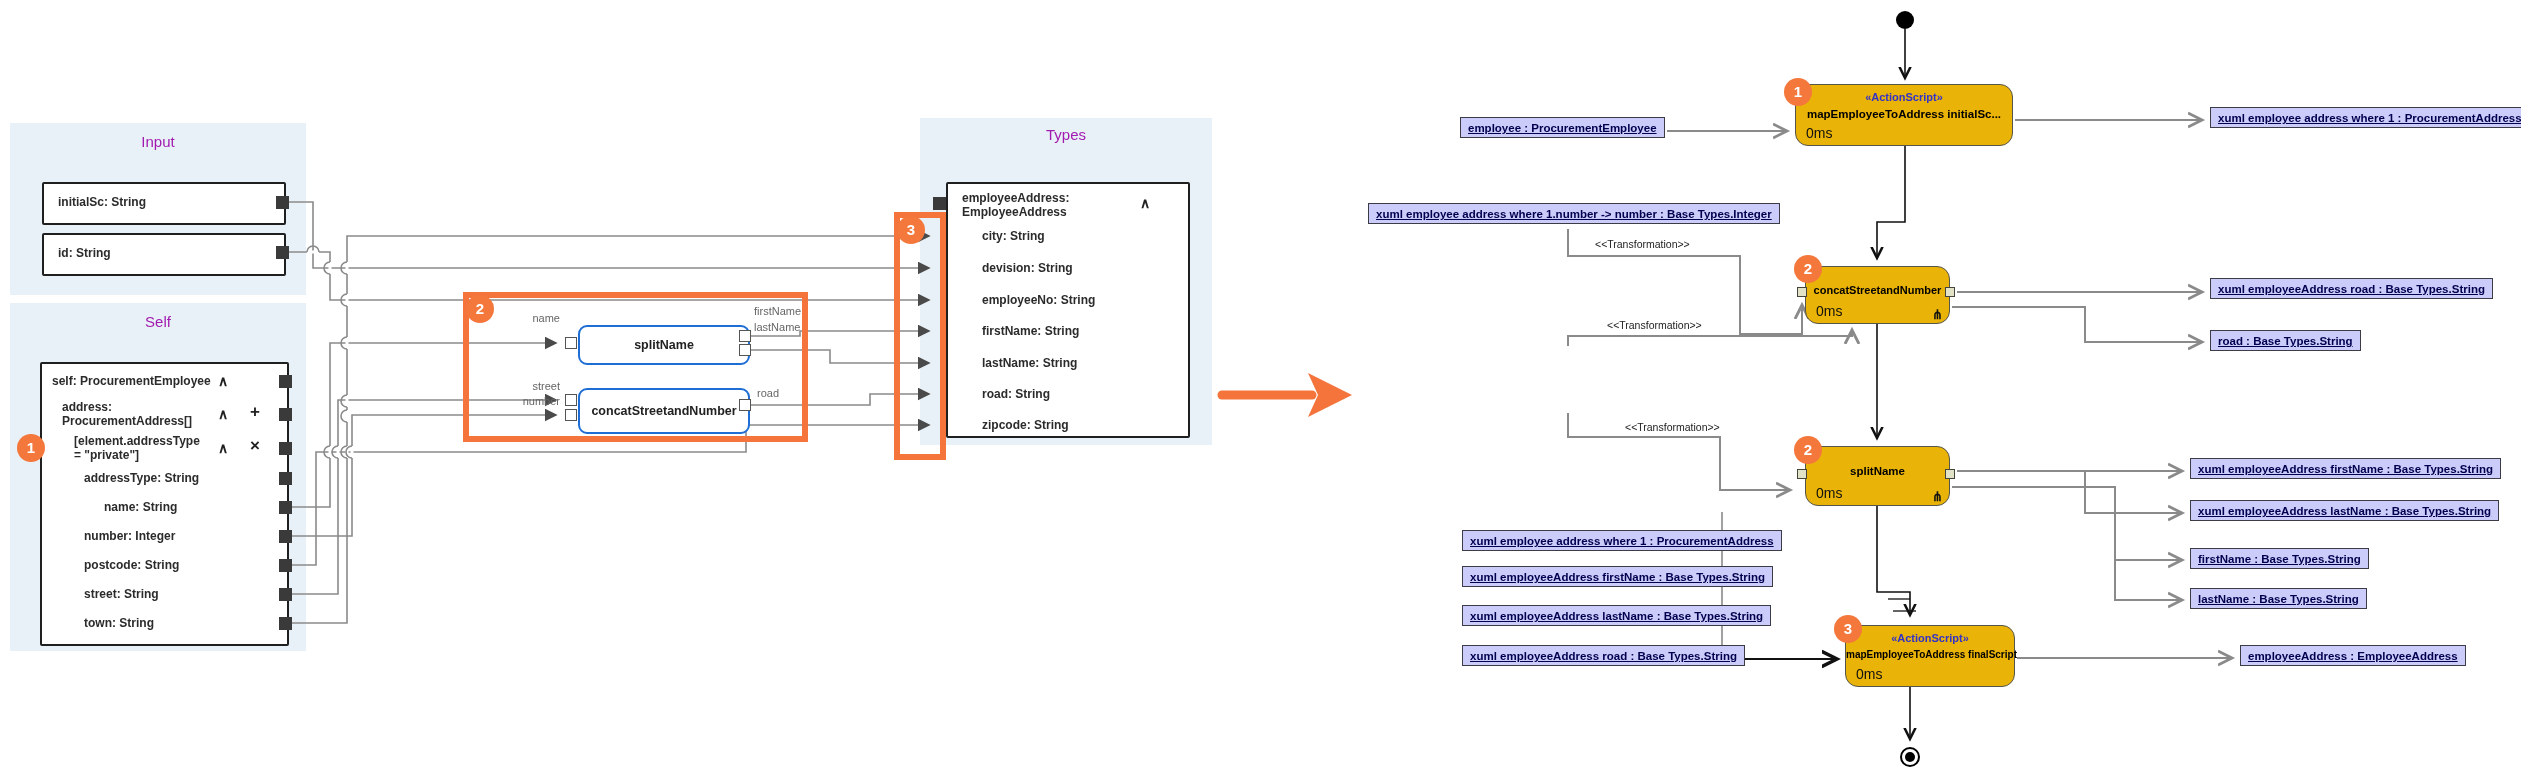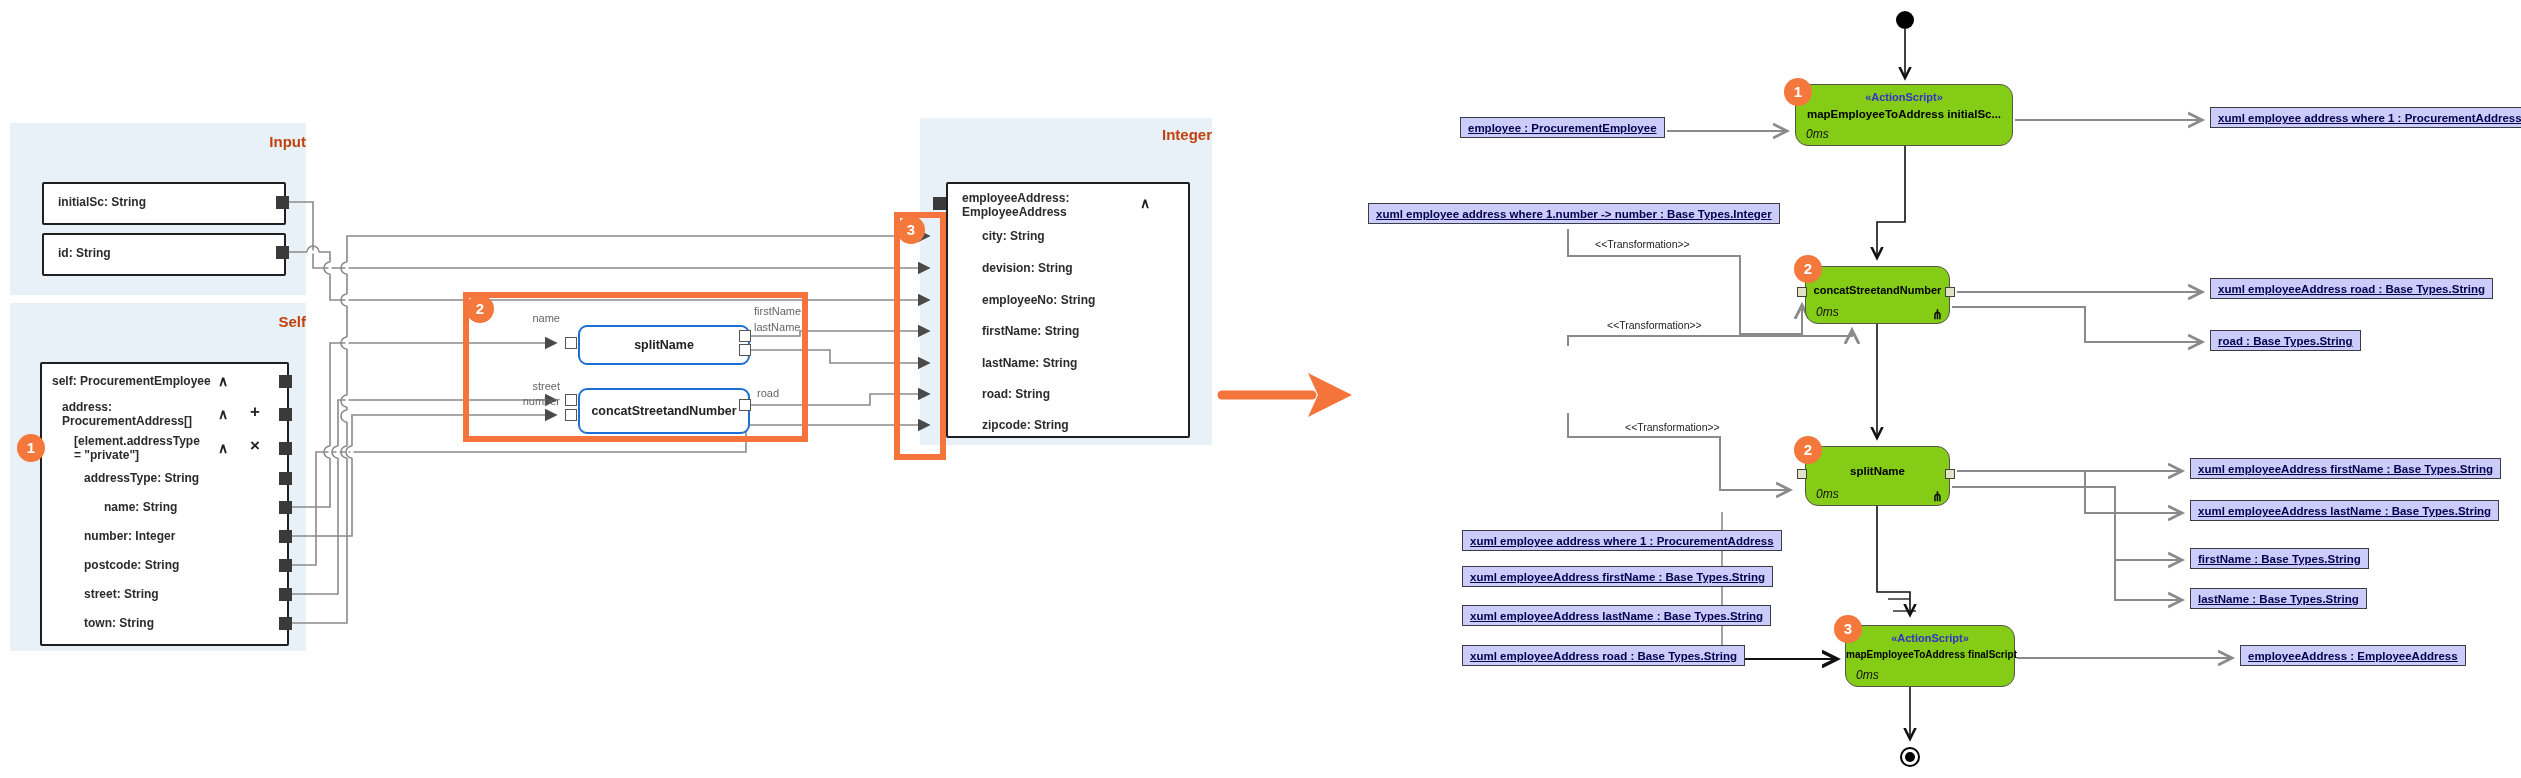--- a/index.html
+++ b/index.html
@@ -1,36 +1,36 @@
 <!DOCTYPE html>
 <html><head>
 <meta charset="utf-8">
 <style>
   html,body{margin:0;padding:0;background:#ffffff;}
   #stage{position:relative;width:2521px;height:778px;background:#ffffff;overflow:hidden;
          font-family:"Liberation Sans",sans-serif;}
   .abs{position:absolute;}
   .panel-bg{position:absolute;background:#e8f1f8;}
-  .panel-title{position:absolute;text-align:right;font-size:15px;font-weight:700;color:#c2410c;}
+  .panel-title{position:absolute;text-align:center;font-size:15px;font-weight:400;color:#a21caf;}
   .fbox{position:absolute;background:#fff;border:2.5px solid #1f1f1f;border-radius:2px;}
   .ftext{position:absolute;font-size:12px;font-weight:700;color:#2b2b2b;white-space:nowrap;line-height:14px;}
   .pin{position:absolute;width:13px;height:13px;background:#3a3a3a;}
   .fpin{position:absolute;width:12px;height:12px;background:#fff;border:1.5px solid #555;box-sizing:border-box;}
   .npin{position:absolute;width:10px;height:10px;background:#e2e2c6;border:1.2px solid #44443a;box-sizing:border-box;}
   .icon{position:absolute;font-weight:700;color:#222;font-size:14px;line-height:14px;}
   .pinlabel{position:absolute;font-size:11px;color:#666;white-space:nowrap;}
   .funcbox{position:absolute;background:#fff;border:2px solid #1e6ed6;border-radius:9px;
            text-align:center;font-weight:700;font-size:12.5px;color:#222;}
   .orange-rect{position:absolute;border:6px solid #f4743b;}
   .badge{position:absolute;width:28px;height:28px;border-radius:50%;background:#f4773c;color:#fff;
          font-size:15px;font-weight:700;text-align:center;line-height:28px;}
-  .node{position:absolute;background:#84cc16;border:1.6px solid #55554a;border-radius:13px;box-sizing:border-box;}
+  .node{position:absolute;background:#eab308;border:1.6px solid #55554a;border-radius:13px;box-sizing:border-box;}
   .node .stereo{position:absolute;width:100%;text-align:center;top:6px;font-size:11px;font-weight:700;color:#3232c8;}
   .node .nname{position:absolute;width:100%;text-align:center;font-size:11.5px;font-weight:700;color:#000;white-space:nowrap;}
-  .node .dur{position:absolute;left:10px;bottom:4px;font-size:12px;color:#111;font-style:italic;}
+  .node .dur{position:absolute;left:10px;bottom:4px;font-size:14px;color:#111;}
   .node .fork{position:absolute;right:6px;bottom:1px;font-size:13px;color:#111;font-weight:700;}
   .olabel{position:absolute;background:#ccccfa;border:1.2px solid #3c3c46;color:#00004f;
           font-weight:700;font-size:11.5px;padding:4px 7px 3px 7px;text-decoration:underline;
           white-space:nowrap;}
   .tf{position:absolute;font-size:10.5px;color:#222;white-space:nowrap;}
   .circle{position:absolute;border-radius:50%;}
 </style>
 </head>
 <body>
 
@@ -180,21 +180,21 @@
   <div class="funcbox" style="left:578px;top:388px;width:168px;height:42px;line-height:42px;">
     <span>concatStreetandNumber</span>
   </div>
   <div class="fpin" style="left:565px;top:394px;"></div>
   <div class="fpin" style="left:565px;top:409px;"></div>
   <div class="fpin" style="left:739px;top:399px;"></div>
   <div class="pinlabel" style="left:500px;top:380px;width:60px;text-align:right;">street</div>
   <div class="pinlabel" style="left:500px;top:395px;width:60px;text-align:right;">number</div>
   <div class="pinlabel" style="left:757px;top:387px;">road</div>
 
-  <div class="panel-title" style="left:920px;top:126px;width:292px;">Integer</div>
+  <div class="panel-title" style="left:920px;top:126px;width:292px;">Types</div>
   <div class="orange-rect" style="left:894px;top:212px;width:40px;height:236px;"></div>
   <div class="badge" style="left:897px;top:216px;">3</div>
   <div class="fbox" style="left:946px;top:182px;width:240px;height:252px;"></div>
   <div class="pin" style="left:933px;top:197px;"></div>
   <div class="ftext" style="left:962px;top:191px;">employeeAddress:</div>
   <div class="ftext" style="left:962px;top:205px;">EmployeeAddress</div>
   <div class="icon" style="left:1140px;top:196px;">∧</div>
   <div class="ftext" style="left:982px;top:229px;">city: String</div>
   <div class="ftext" style="left:982px;top:261px;">devision: String</div>
   <div class="ftext" style="left:982px;top:293px;">employeeNo: String</div>

